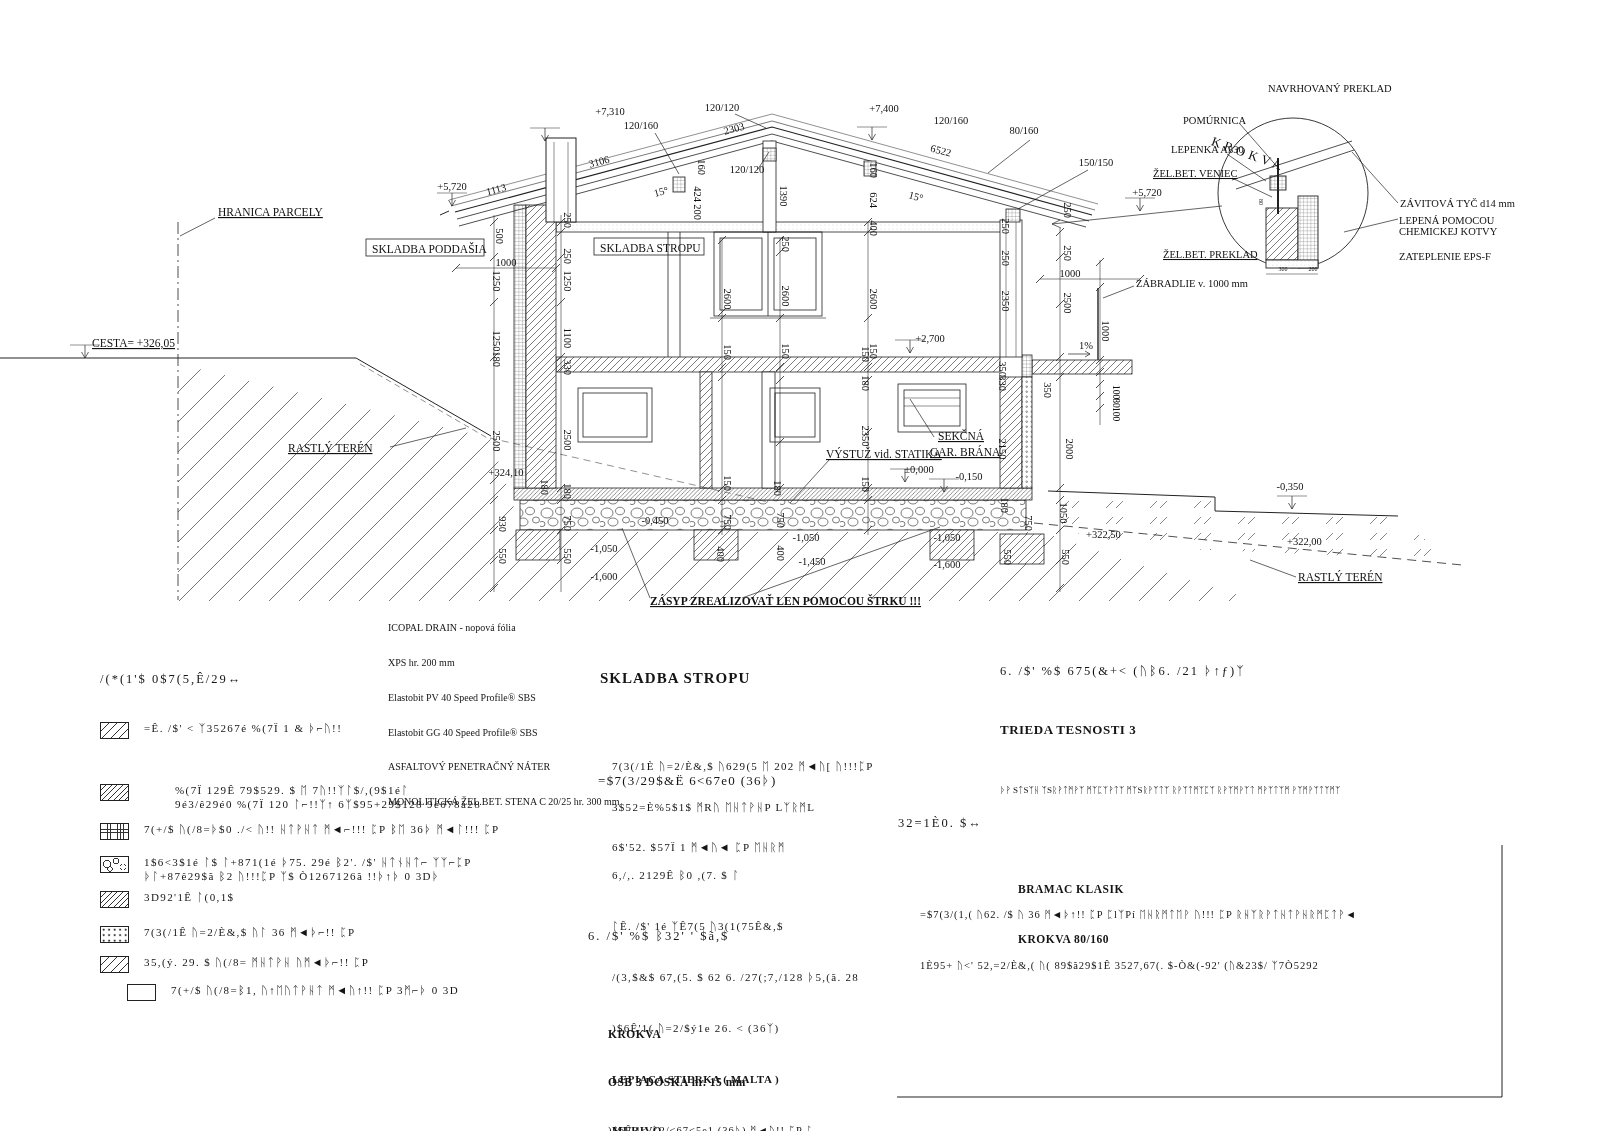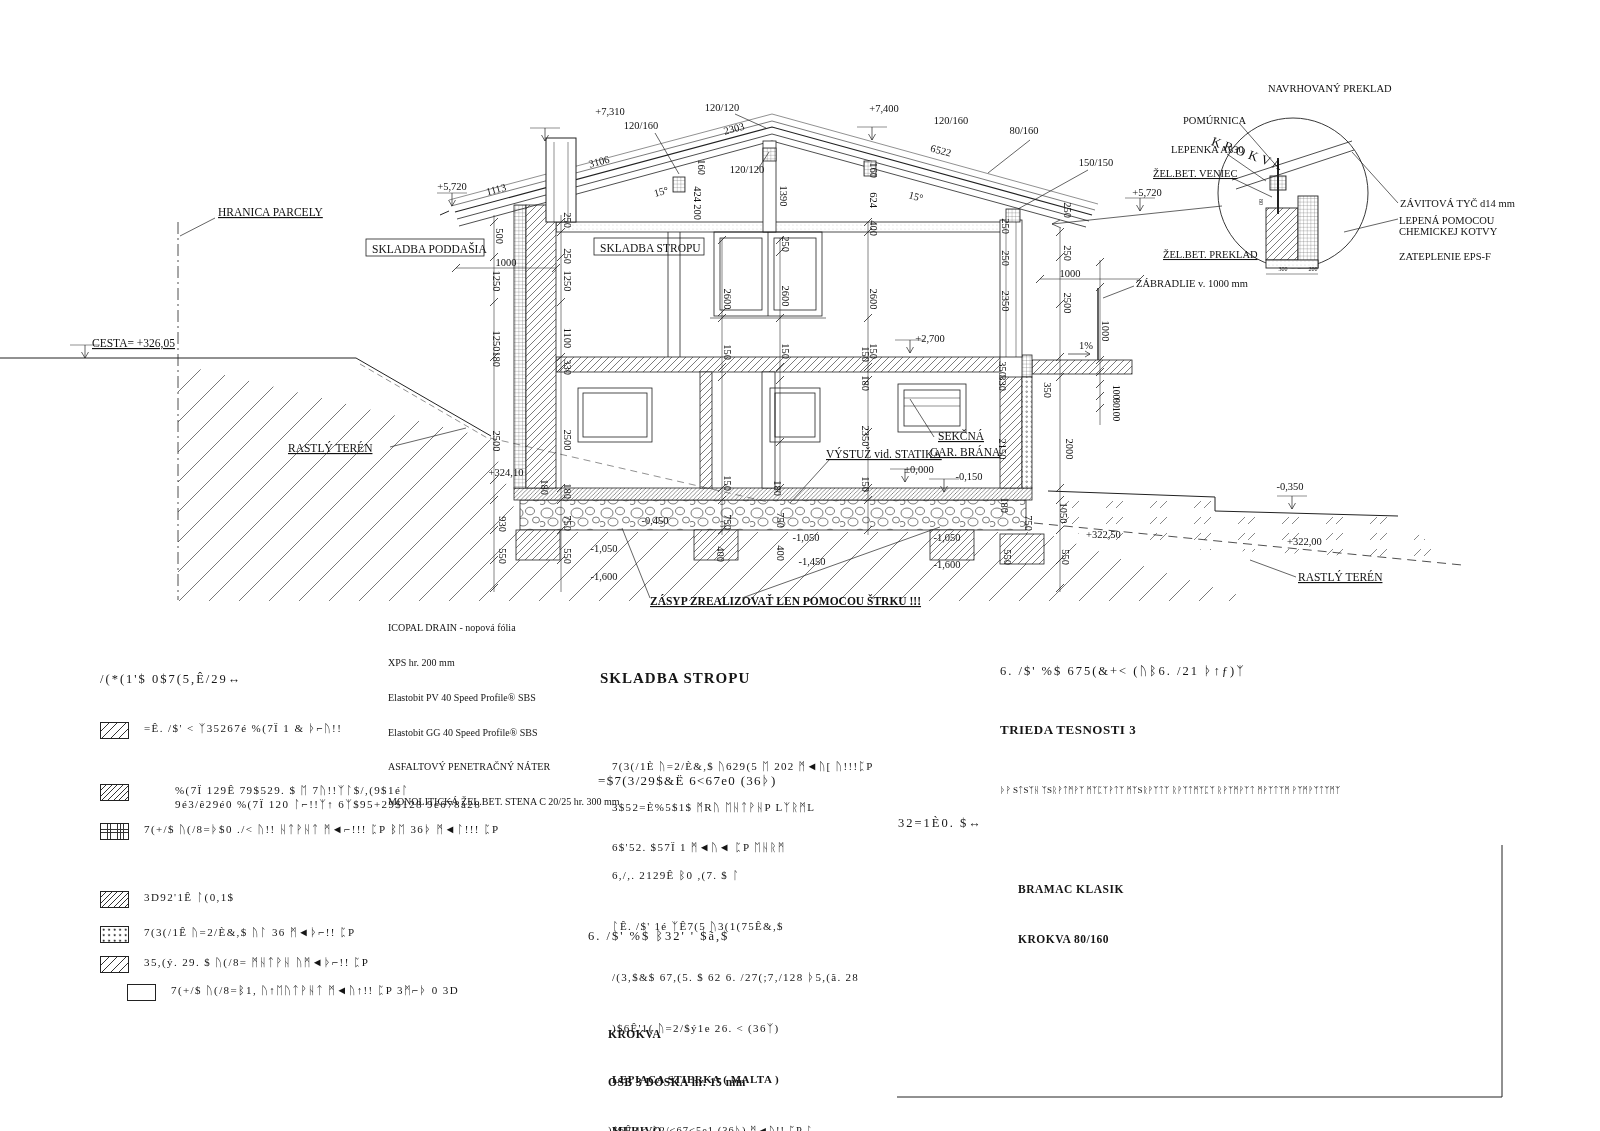--- a/index.html
+++ b/index.html
@@ -439,20 +439,24 @@
       <div class="ltxt"><div>=Ê. /$' &lt; ᛉ35267é %(7Ï 1 &amp; ᚦ⌐ᚢ!!</div></div>
     </div>
   <div class="lrow" style="top:111px;gap:46px;">
       <div class="sw sw-diag2"></div>
       <div class="ltxt"><div>%(7Ï 129Ê 79$529. $ ᛖ 7ᚢ!!ᛉᛚ$/,(9$1éᛚ</div><div>9é3/ê29é0 %(7Ï 120 ᛚ⌐!!ᛉ↑ 6ᛉ$95+29$128 9é678ã28</div></div>
     </div>
   <div class="lrow" style="top:150px;">
       <div class="sw sw-brick"></div>
       <div class="ltxt"><div>7(+/$ ᚢ(/8=ᚦ$0 ./&lt; ᚢ!! ᚺᛏᚹᚺᛏ ᛗ◄⌐!!! ᛈP ᛒᛖ 36ᚦ ᛗ◄ᛚ!!! ᛈP</div></div>
     </div>
+  <div class="lrow" style="top:183px;">
+      <div class="sw sw-stone"></div>
+      <div class="ltxt"><div>1$6&lt;3$1é ᛚ$ ᛚ+871(1é ᚦ75. 29é ᛒ2'. /$' ᚺᛏᚾᚺᛏ⌐ ᛉᛉ⌐ᛈP</div><div>ᚦᛚ+87ê29$ã ᛒ2 ᚢ!!!ᛈP ᛉ$ Ò1267126ã !!ᚦ↑ᚦ 0 3Dᚦ</div></div>
+    </div>
   <div class="lrow" style="top:218px;">
       <div class="sw sw-diag2"></div>
       <div class="ltxt"><div>3D92'1Ê ᛚ(0,1$</div></div>
     </div>
   <div class="lrow" style="top:253px;">
       <div class="sw sw-dots"></div>
       <div class="ltxt"><div>7(3(/1Ê ᚢ=2/È&amp;,$ ᚢᛚ 36 ᛗ◄ᚦ⌐!! ᛈP</div></div>
     </div>
   <div class="lrow" style="top:283px;">
       <div class="sw sw-diag"></div>
@@ -480,20 +484,24 @@
     <div>ᛚÊ. /$' 1é ᛉÊ7(5 ᚢ3(1(75Ê&amp;,$</div>
     <div>/(3,$&amp;$ 67,(5. $ 62 6. /27(;7,/128 ᚦ5,(ã. 28</div>
     <div>)$6Ê'1( ᚢ=2/$ý1e 26. &lt; (36ᛉ)</div>
     <div class="bold-line">LEPIACA STIERKA ( MALTA )</div>
     <div class="bold-line">MURIVO</div>
   </div>
 </div>
 
 <div class="blk" style="left:898px;top:780px;">
   <div class="title-md">32=1È0. $↔</div>
+  <div class="garb-sm" style="margin:5px 0 0 22px;line-height:17px;">
+    <div>=$7(3/(1,( ᚢ62. /$ ᚢ 36 ᛗ◄ᚦ↑!! ᛈP ᛈlᛉPí ᛖᚺᚱᛗᛏᛖᚹ ᚢ!!! ᛈP ᚱᚺᛉᚱᚹᛏᚺᛏᚹᚺᚱᛗᛈᛏᚹ◄</div>
+    <div>1È95+ ᚢ&lt;' 52,=2/È&amp;,( ᚢ( 89$ã29$1Ê 3527,67(. $-Ò&amp;(-92' (ᚢ&amp;23$/ ᛉ7Ò5292</div>
+  </div>
 </div>
 
 <div class="blk" style="left:1000px;top:628px;">
   <div class="title-md">6. /$' %$ 675(&amp;+&lt; (ᚢᛒ6. /21 ᚦ↑ƒ)ᛉ</div>
   <div class="bold-line" style="font-size:13px;margin-top:7px;">TRIEDA TESNOSTI 3</div>
   <div class="note-dense" style="margin-top:11px;">ᚦᚹ SᛏSᛉᚺ ᛉSᚱᚹᛏᛗᚹᛉ ᛗᛉᛈᛉᚹᛏᛉ ᛗᛉSᚱᚹᛉᛏᛉ ᚱᚹᛉᛏᛗᛉᛈᛉ ᚱᚹᛉᛗᚹᛉᛏ ᛗᚹᛉᛏᛉᛗ ᚹᛉᛗᚹᛉᛏᛉᛗᛉ</div>
   <div style="margin:16px 0 0 18px;">
     <div class="bold-line" style="font-size:11.5px;">BRAMAC KLASIK</div>
     <div class="bold-line" style="font-size:11.5px;margin-top:2px;">KROKVA 80/160</div>
   </div>

